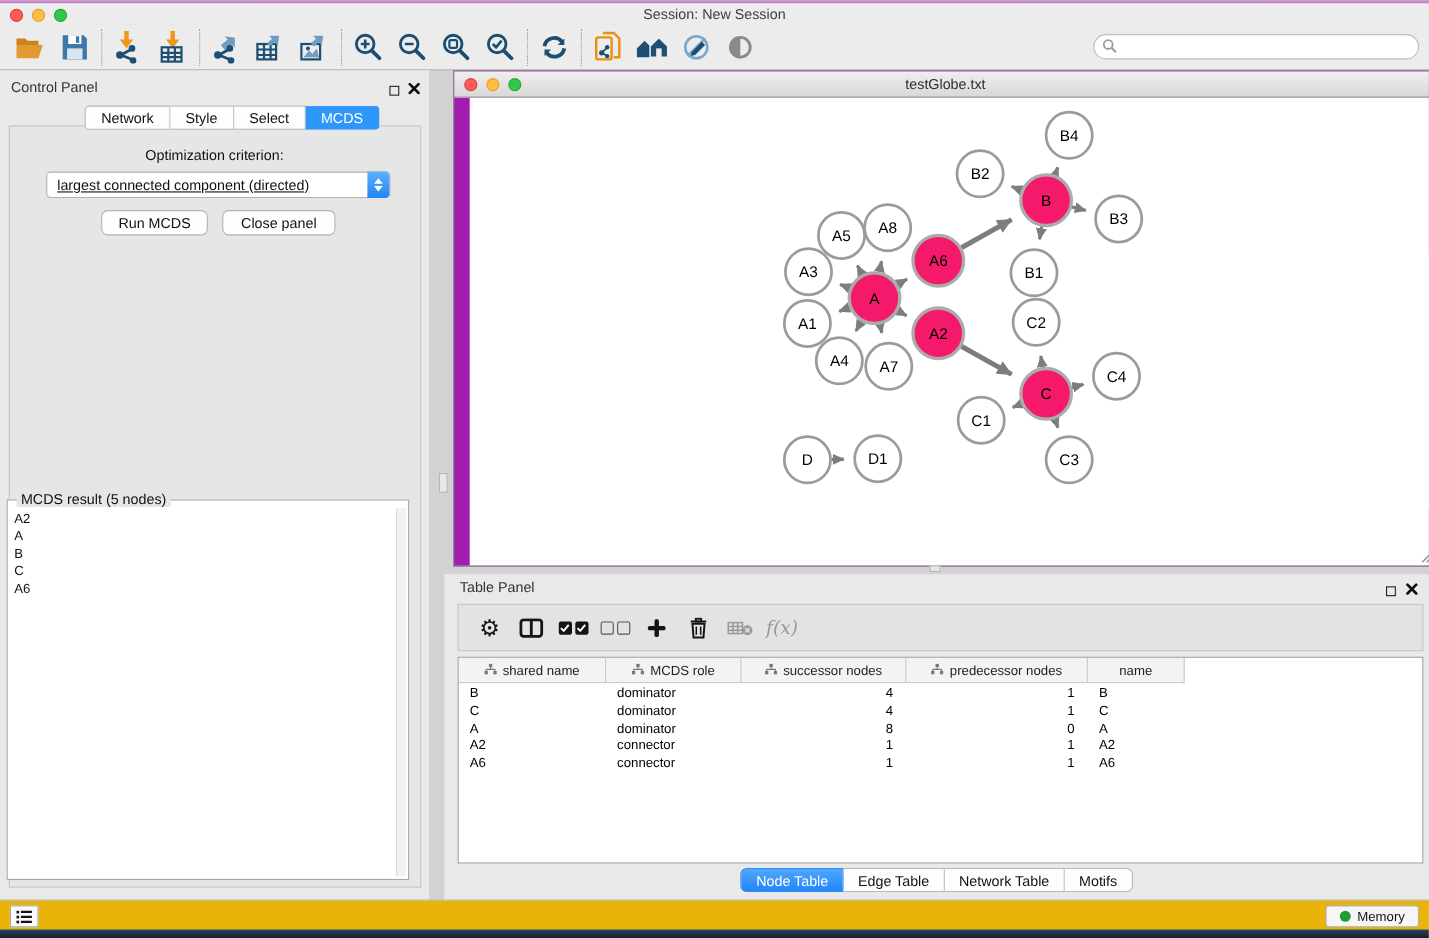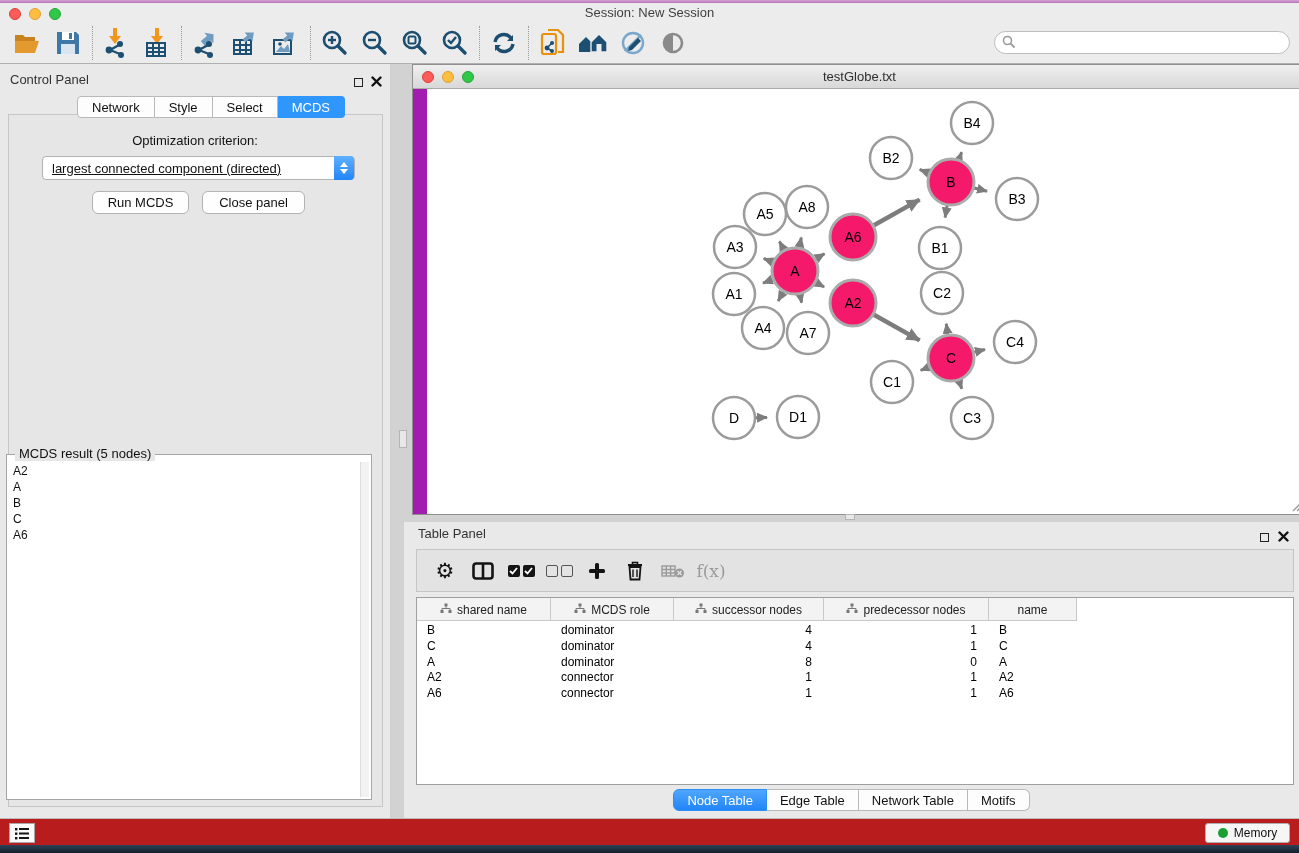--- a/index.html
+++ b/index.html
@@ -81,21 +81,21 @@
     background:#e8e8e8; border:1px solid #b5b5b5; z-index:5; }
 
   
   .table-panel { position:absolute; left:404px; top:522px; width:895px; height:296px; background:#e9e9e9; }
   .tp-head { position:absolute; left:14px; top:4px; font-size:13px; color:#333; }
   .tp-btns { position:absolute; right:10px; top:6px; display:flex; gap:9px; align-items:center; }
   .tp-toolbar { position:absolute; left:12px; top:27px; width:878px; height:43px; background:#e3e3e3;
     border:1px solid #c6c6c6; display:flex; align-items:center; padding-left:12px; gap:6px; }
   .tpi { width:32px; height:32px; display:inline-flex; align-items:center; justify-content:center; }
   .gear { font-size:21px; color:#141414; font-family:"DejaVu Sans",sans-serif; }
-  .fx { font-family:"DejaVu Serif",serif; font-size:17px; color:#9a9a9a; }
+  .fx { font-family:"DejaVu Serif",serif; font-style:italic; font-size:17px; color:#9a9a9a; }
   .chk { width:12px; height:12px; border-radius:2px; display:inline-block; }
   .chk.on { background:#141414; position:relative; }
   .chk.off { border:1.5px solid #555; background:transparent; }
   .chk.on svg { position:absolute; left:1px; top:2px; }
 
   .node-table { position:absolute; left:12px; top:75px; width:878px; height:188px; background:#fff;
     border:1px solid #9f9f9f; overflow:hidden; }
   .nt-header { position:absolute; left:0; top:0; height:23px; display:flex;
     border-bottom:1px solid #c9c9c9; background:#f3f3f3; }
   .nt-hcell { height:23px; display:flex; align-items:center; justify-content:center; gap:5px;
@@ -107,21 +107,21 @@
   .ar { text-align:right; padding-right:12px; }
 
   .tp-tabs { position:absolute; left:0; width:100%; top:267px; display:flex; justify-content:center; }
   .tp-tab { height:22px; padding:0 13px; font-size:13px; display:flex; align-items:center;
     background:#fdfdfd; border:1px solid #b9b9b9; border-left:none; color:#111; }
   .tp-tab:first-child { border-left:1px solid #b9b9b9; border-radius:6px 0 0 6px;text-align:right; }
   .tp-tab:last-child { border-radius:0 6px 6px 0; }
   .tp-tab.active { background:linear-gradient(180deg,#4fa7fd,#2285f7); border-color:#2e8ef8; color:#fff; }
 
   
-  .status-bar { position:absolute; left:0; top:818px; width:1299px; height:27px; background:#b91c1c;
+  .status-bar { position:absolute; left:0; top:818px; width:1299px; height:27px; background:#eab308;
     border-top:1px solid #bdbdbd; }
   .hist-btn { position:absolute; left:9px; top:4px; width:26px; height:20px; background:#fafafa;
     border:1px solid #a8a8a8; display:flex; align-items:center; justify-content:center; }
   .memory-btn { position:absolute; right:9px; top:4px; width:85px; height:20px; background:#f6f6f6;
     border:1px solid #b0b0b0; border-radius:3px; display:flex; align-items:center;
     justify-content:center; gap:6px; font-size:12px; color:#111; }
   .mem-dot { width:10px; height:10px; border-radius:50%; background:#1d9e33; }
   .wallpaper { position:absolute; left:0; top:845px; width:1299px; height:8px;
     background:linear-gradient(180deg,#2c4257,#141f2a); }
 </style>

